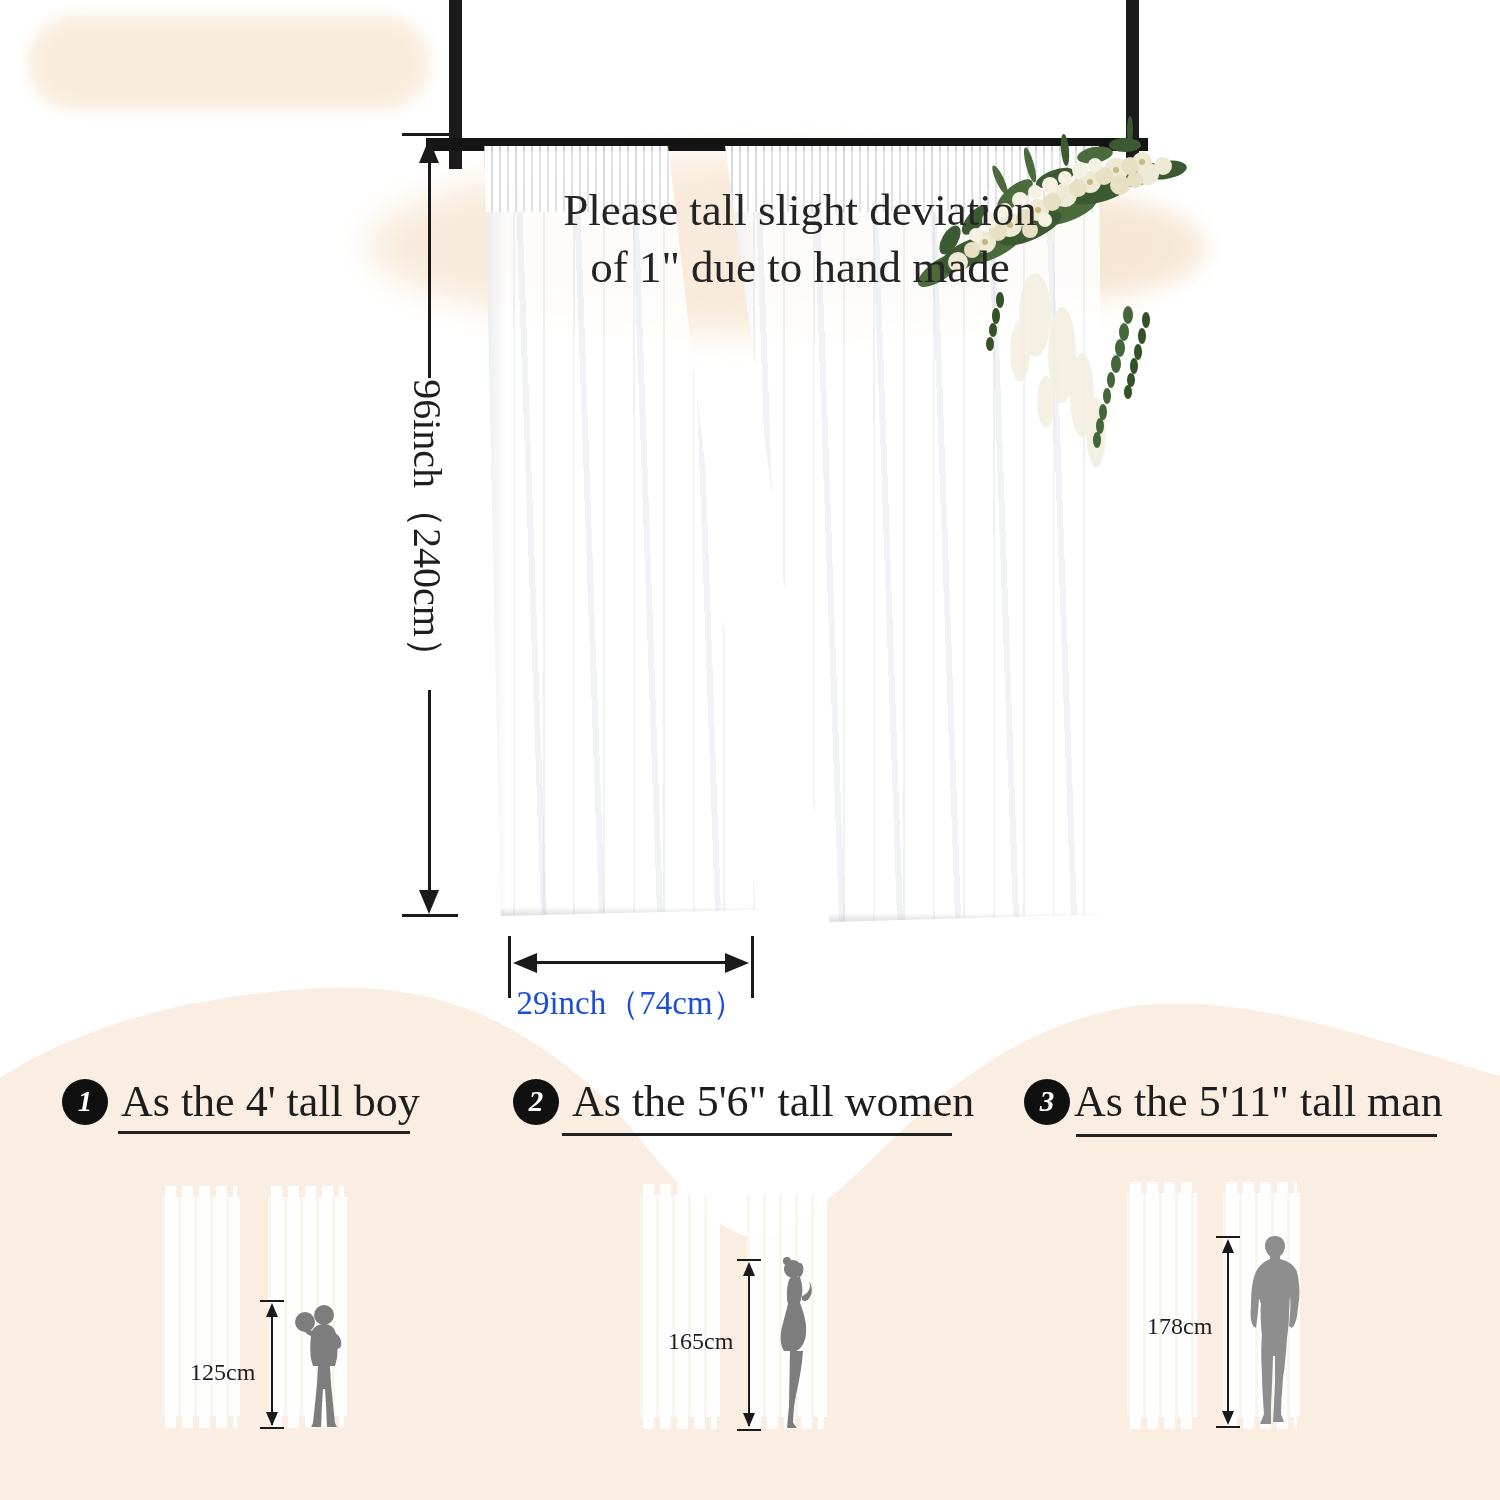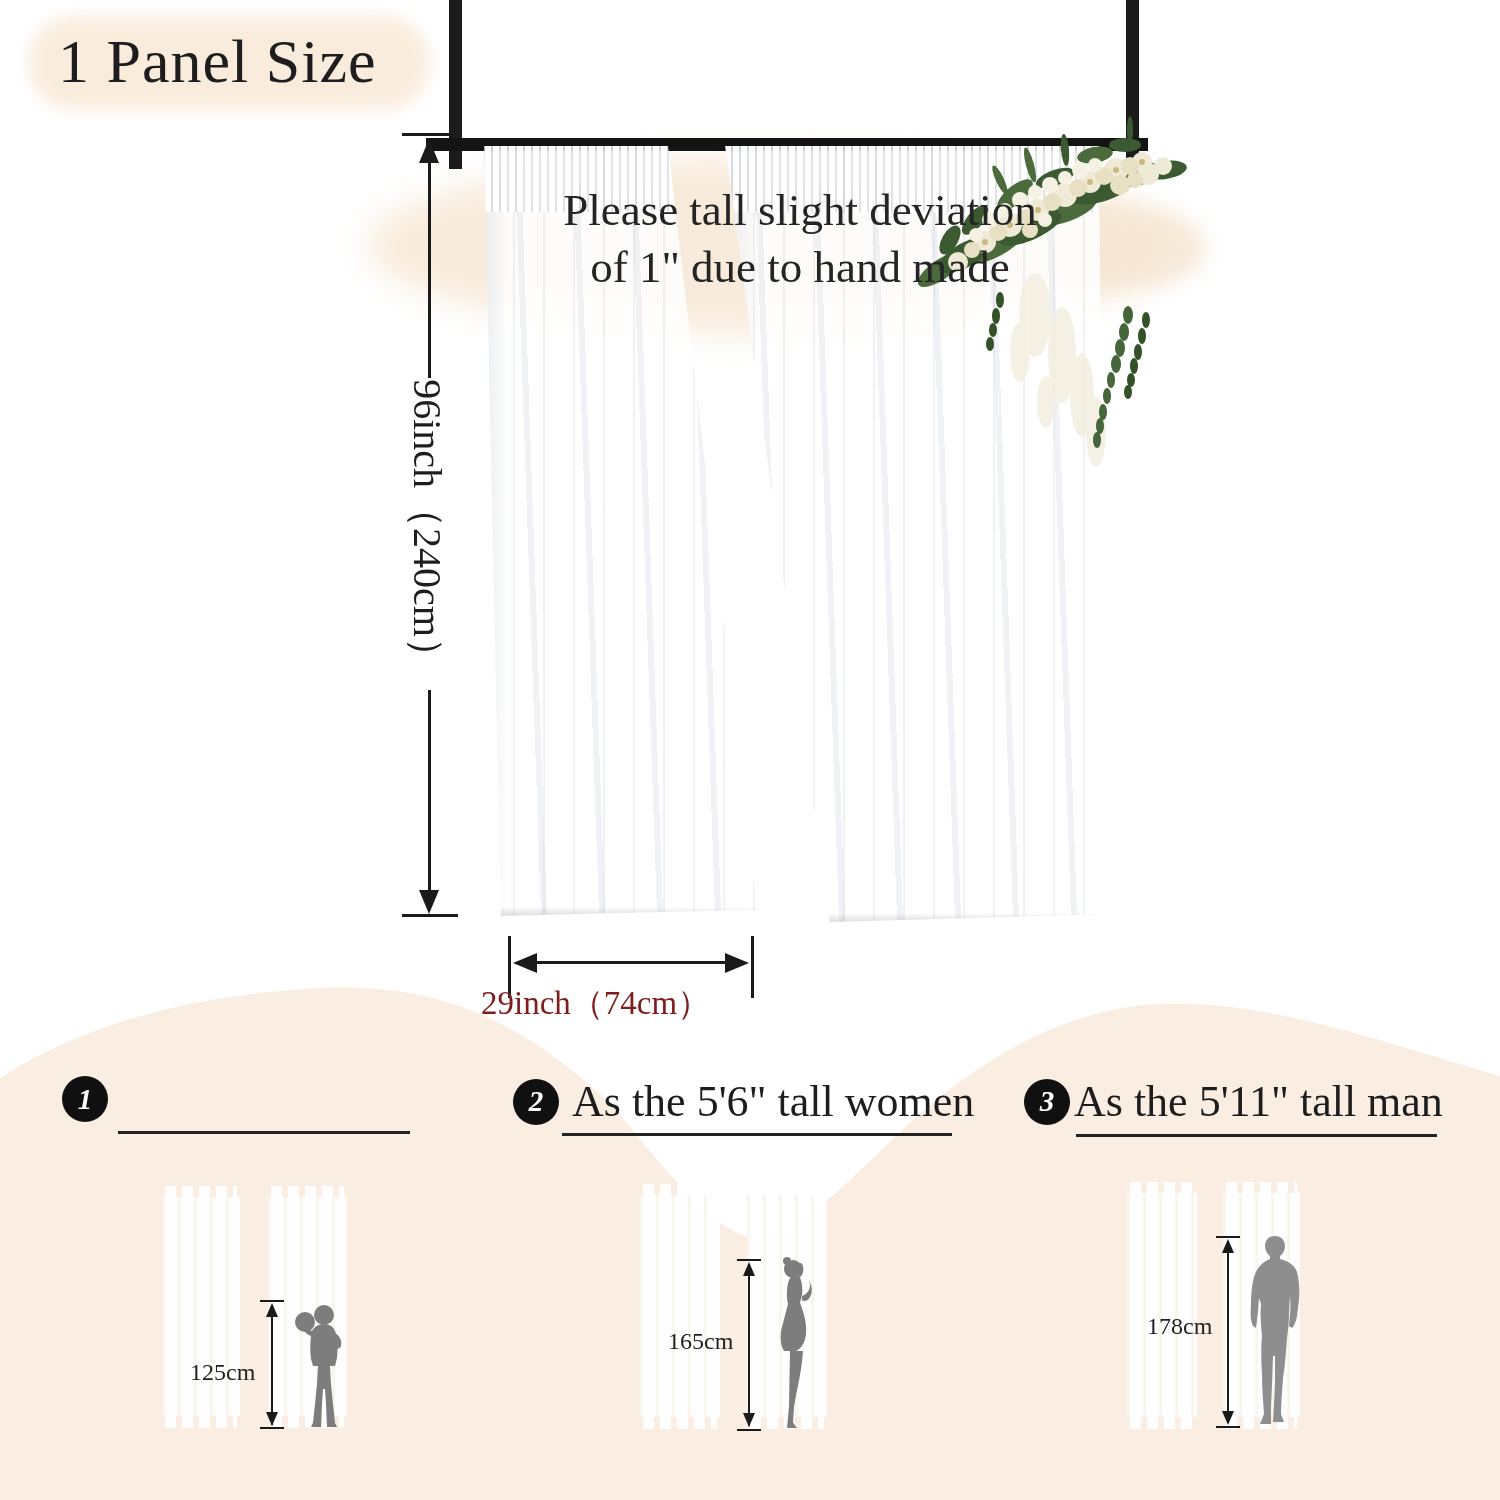--- a/index.html
+++ b/index.html
@@ -38,21 +38,21 @@
   .panel2{left:723px;top:146px;width:380px;height:776px;
       clip-path:polygon(0.6% 0%, 99% 0%, 100% 99%, 28% 100%);}
 
   
   .blk{background:#1a1a1a;}
   .tri{width:0;height:0;}
   .vline{width:3px;}
   .hline{height:3px;}
   .vdim-label{left:427px;top:528px;transform:translate(-50%,-50%) rotate(90deg);
       white-space:nowrap;font-size:40px;color:#1e1e1e;}
-  .hdim-label{left:481px;top:981px;width:300px;text-align:left;font-size:33px;color:#7f1d1d;}
+  .hdim-label{left:481px;top:981px;width:300px;text-align:center;font-size:33px;color:#1d4ed8;}
 
   
   .note-text{left:510px;top:182px;width:580px;text-align:center;
       font-size:45px;line-height:57px;color:#242424;z-index:6;}
 
   
   .bottom-band{left:0;top:978px;width:1500px;height:522px;z-index:1;}
 
   
   .cmp-header{display:flex;align-items:center;gap:13px;z-index:5;}
@@ -88,21 +88,20 @@
   <div class="abs title-blob"></div>
   <div class="abs note-blob"></div>
   <div class="abs note-blob2"></div>
 
   <svg class="abs bottom-band" viewBox="0 0 1500 522" preserveAspectRatio="none">
     <path d="M0,100 C70,55 170,18 320,10 C440,5 520,42 610,125 C665,190 705,245 745,258
              C792,268 845,205 915,140 C985,78 1065,32 1155,26 C1260,20 1370,60 1500,98
              L1500,522 L0,522 Z" fill="#faeee2"></path>
   </svg>
 
-  <div class="abs page-title">1 Panel Size</div>
 
   <div class="abs post post-left"></div>
   <div class="abs post post-right"></div>
   <div class="abs rod"></div>
 
   <div class="abs panel panel1"></div>
   <div class="abs panel panel2"></div>
 
   <div class="abs note-text">
     <div>Please tall slight deviation</div>
@@ -223,20 +222,21 @@
 
   <div class="abs blk dim" style="left:508px;top:936px;width:3px;height:62px;"></div>
   <div class="abs blk dim" style="left:751px;top:936px;width:3px;height:62px;"></div>
   <div class="abs tri dim" style="left:513px;top:953px;border-top:10px solid transparent;border-bottom:10px solid transparent;border-right:24px solid #1a1a1a;"></div>
   <div class="abs blk hline dim" style="left:533px;top:961px;width:196px;"></div>
   <div class="abs tri dim" style="left:725px;top:953px;border-top:10px solid transparent;border-bottom:10px solid transparent;border-left:24px solid #1a1a1a;"></div>
   <div class="abs hdim-label dim">29inch（74cm）</div>
 
   <div class="abs cmp-header" style="left:62px;top:1076px;">
     <div class="badge">1</div>
+    <div class="cmp-label">As the 4' tall boy</div>
   </div>
   <div class="abs underline" style="left:118px;top:1131px;width:292px;"></div>
 
   <div class="abs cmp-header" style="left:513px;top:1076px;">
     <div class="badge">2</div>
     <div class="cmp-label">As the 5'6" tall women</div>
   </div>
   <div class="abs underline" style="left:562px;top:1133px;width:390px;"></div>
 
   <div class="abs cmp-header" style="left:1024px;top:1076px;gap:4px;">

